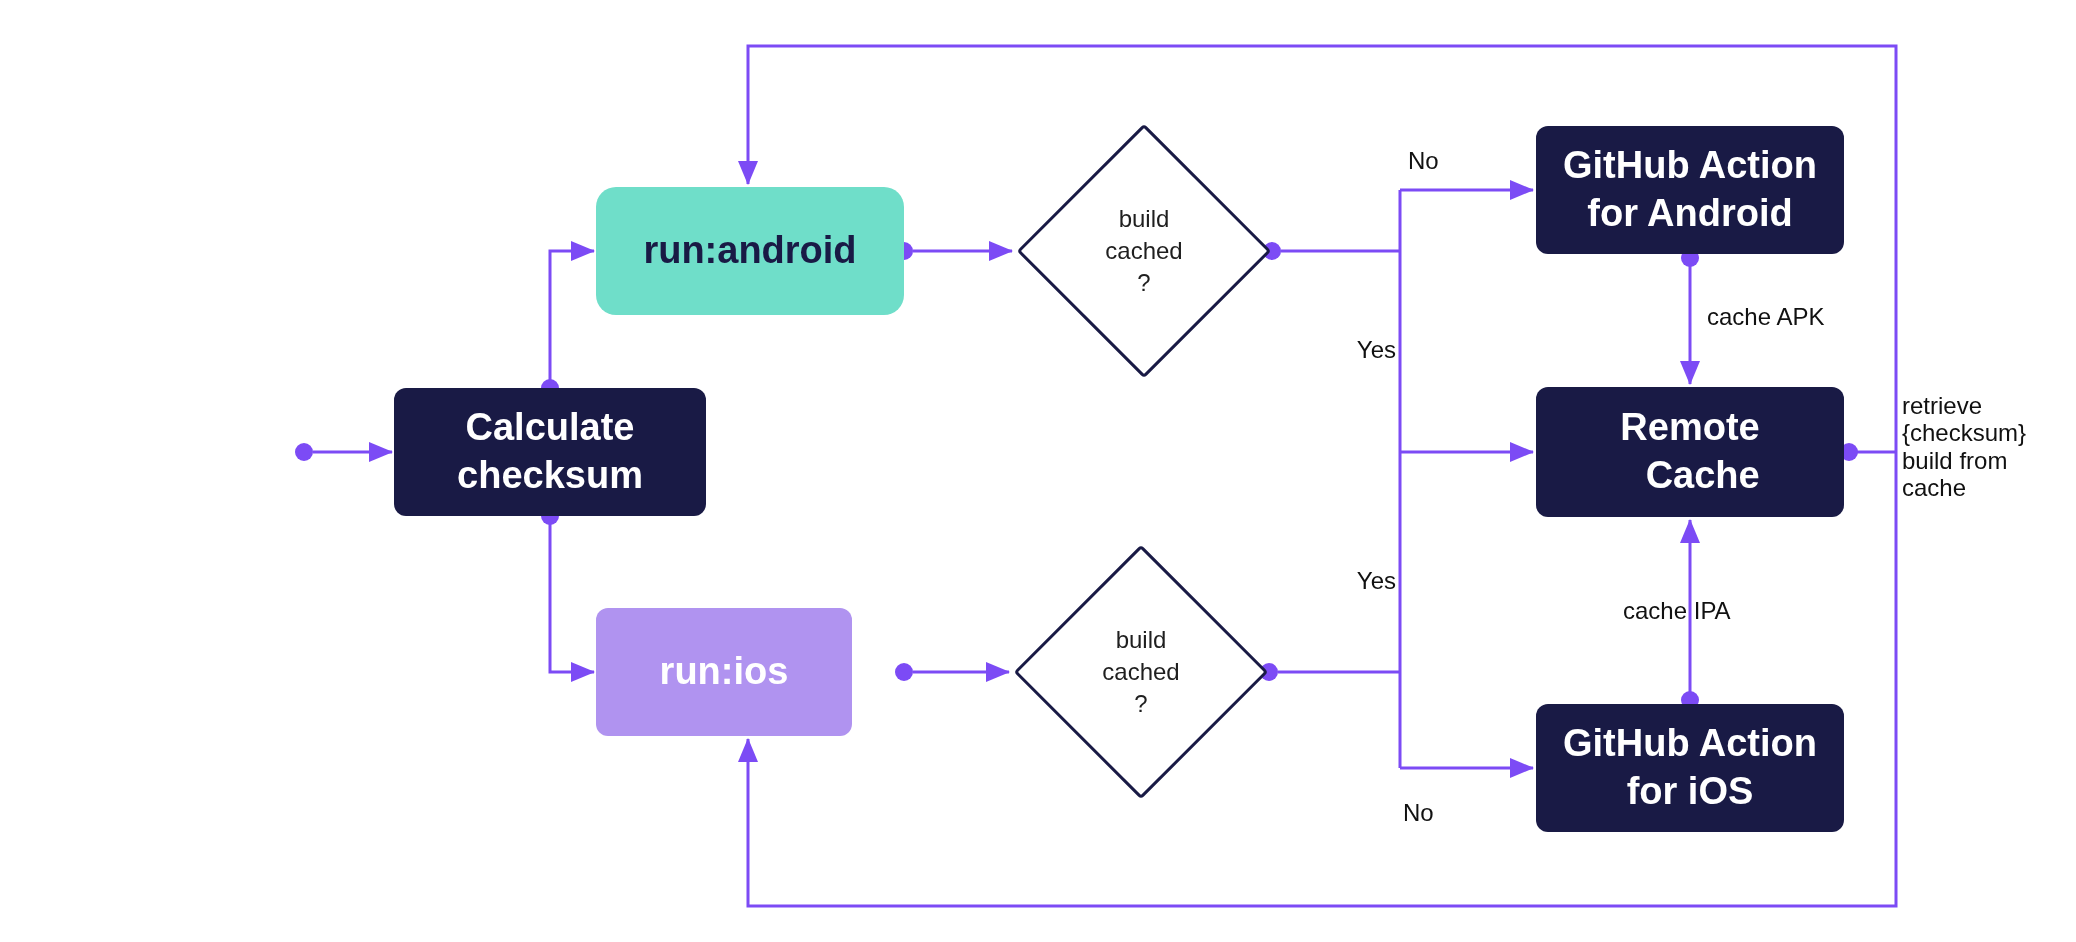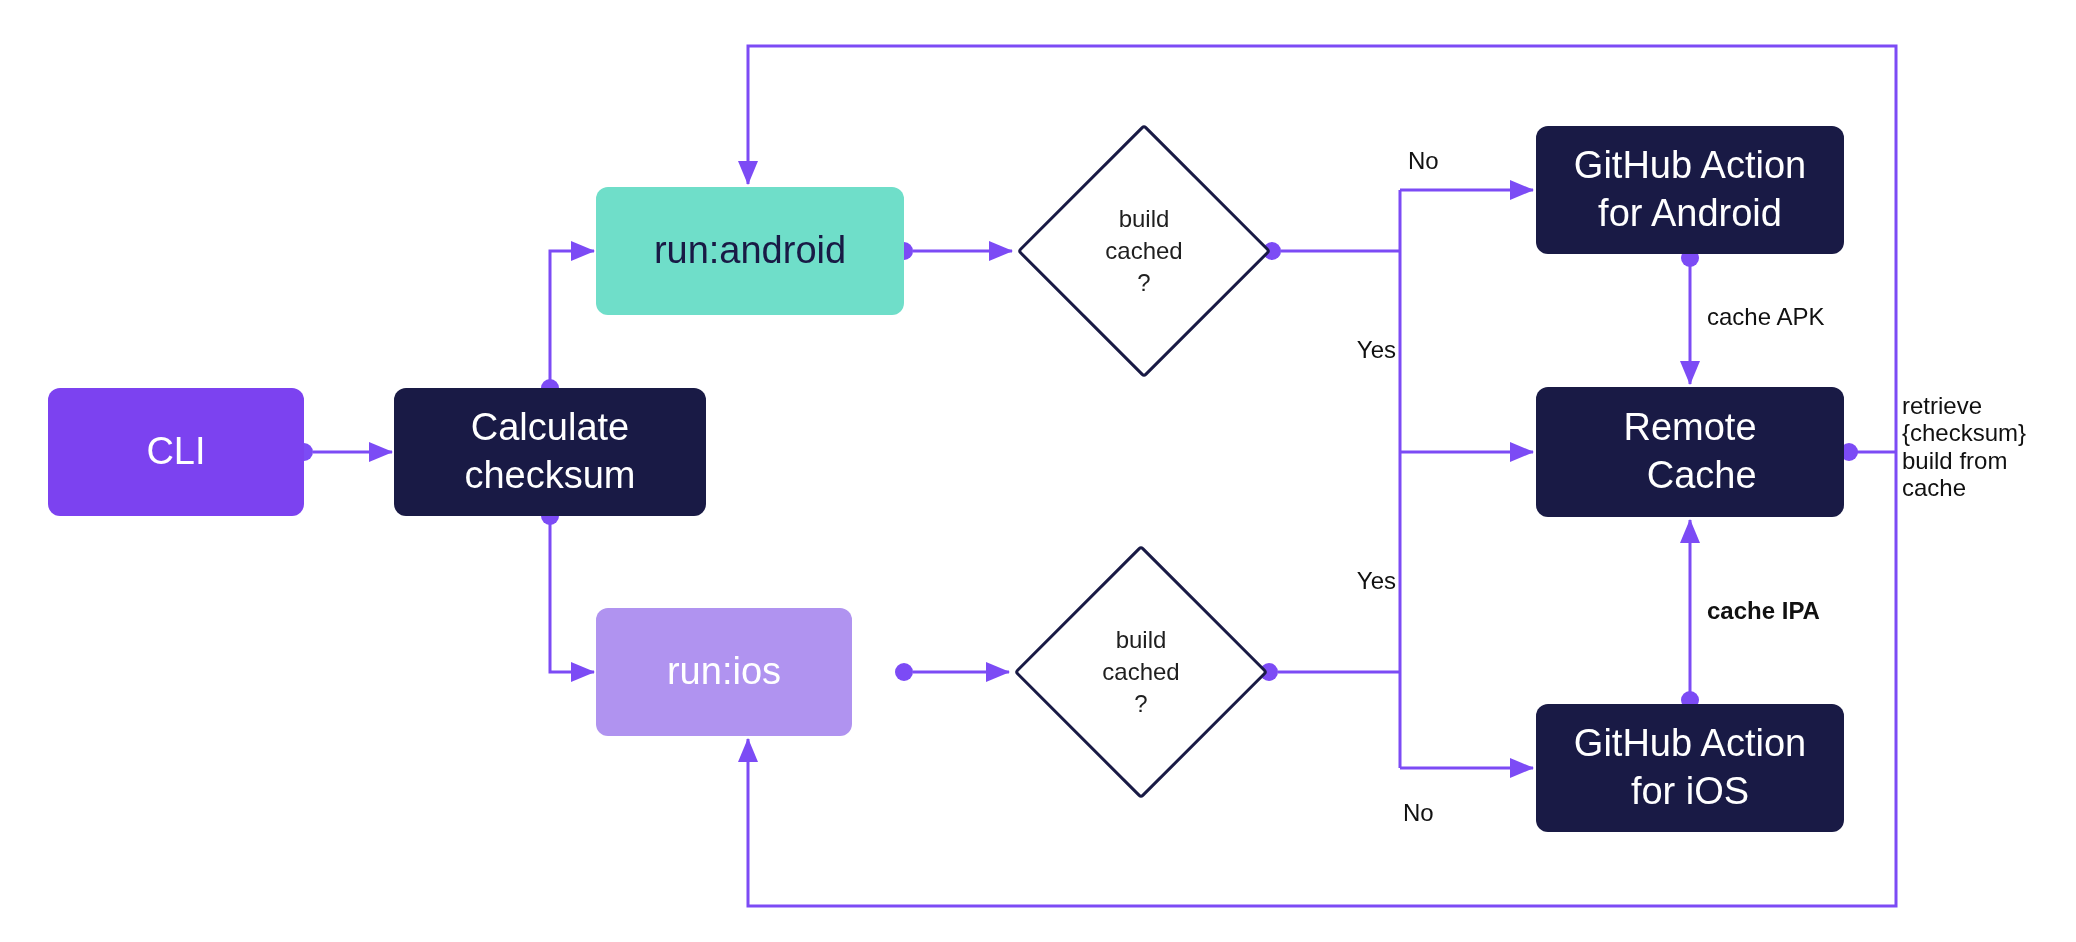--- a/index.html
+++ b/index.html
@@ -40,21 +40,21 @@
   .arrowhead { fill: var(--line); }
 
   .node {
     position: absolute;
     display: flex;
     align-items: center;
     justify-content: center;
     text-align: center;
     border-radius: 12px;
     font-size: 38px;
-    font-weight: 400;
+    font-weight: 700;
     line-height: 1.26;
     white-space: pre-line;
     z-index: 2;
   }
   .node-purple   { background: var(--purple);   color: var(--textLight); }
   .node-navy     { background: var(--navy);     color: var(--textLight); }
   .node-teal     { background: var(--teal);     color: var(--navy); }
   .node-lavender { background: var(--lavender); color: var(--textLight); }
 
   .diamond-shape {
@@ -142,26 +142,25 @@
     <circle class="dot" cx="550" cy="516" r="9"></circle>
     <circle class="dot" cx="904" cy="251" r="9"></circle>
     <circle class="dot" cx="904" cy="672" r="9"></circle>
     <circle class="dot" cx="1272" cy="251" r="9"></circle>
     <circle class="dot" cx="1269" cy="672" r="9"></circle>
     <circle class="dot" cx="1690" cy="258" r="9"></circle>
     <circle class="dot" cx="1690" cy="700" r="9"></circle>
     <circle class="dot" cx="1849" cy="452" r="9"></circle>
   </svg>
 
-  <div class="node node-purple" style="left:48px; top:388px; width:256px; height:128px;">CLI</div>
 
   <div class="node node-navy" style="left:394px; top:388px; width:312px; height:128px;">Calculate
 checksum</div>
 
-  <div class="node node-teal" style="left:596px; top:187px; width:308px; height:128px;">run:android</div>
+  <div class="node node-teal" style="left:596px; top:187px; width:308px; height:128px;border-radius:20px;">run:android</div>
 
   <div class="node node-lavender" style="left:596px; top:608px; width:256px; height:128px;">run:ios</div>
 
   <div class="node node-navy" style="left:1536px; top:126px; width:308px; height:128px;">GitHub Action
 for Android</div>
 
   <div class="node node-navy" style="left:1536px; top:387px; width:308px; height:130px;text-align:right;">Remote
 Cache</div>
 
   <div class="node node-navy" style="left:1536px; top:704px; width:308px; height:128px;">GitHub Action
@@ -180,20 +179,20 @@
   <div class="edge-label align-center" style="left:1408px; top:147px; width:90px;">No</div>
 
   <div class="edge-label align-right" style="left:1312px; top:336px; width:84px;">Yes</div>
 
   <div class="edge-label align-right" style="left:1312px; top:567px; width:84px;">Yes</div>
 
   <div class="edge-label align-center" style="left:1403px; top:799px; width:90px;">No</div>
 
   <div class="edge-label align-left" style="left:1707px; top:303px; width:140px;">cache APK</div>
 
-  <div class="edge-label align-left" style="left:1707px; top:597px; width:140px;font-weight:bold;">cache IPA</div>
+  <div class="edge-label align-left" style="left:1623px; top:597px; width:140px;">cache IPA</div>
 
   <div class="edge-label align-center" style="left:1902px; top:392px; width:172px;">retrieve
 {checksum}
 build from
 cache</div>
 
 </div>
 
 </body></html>

